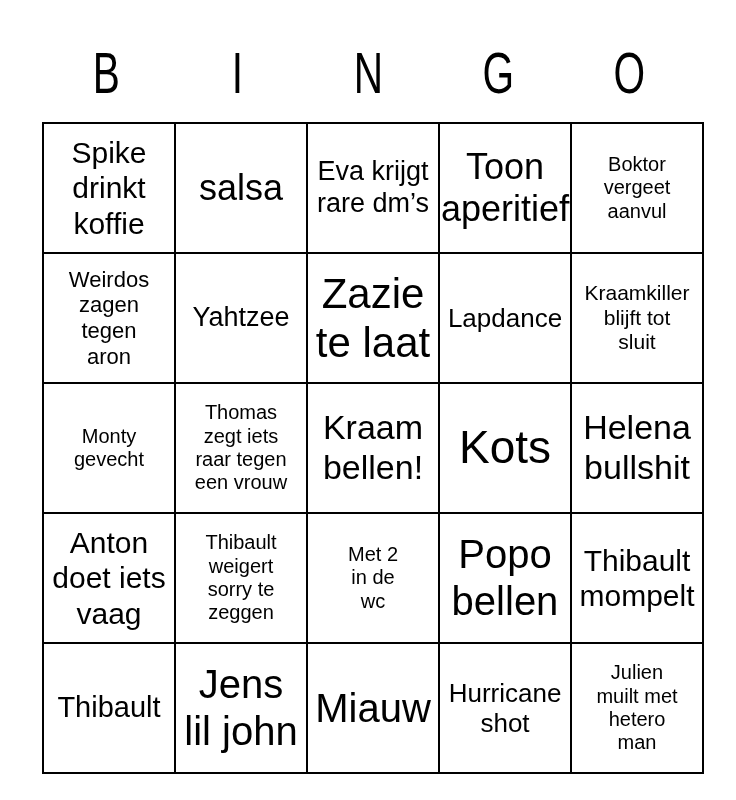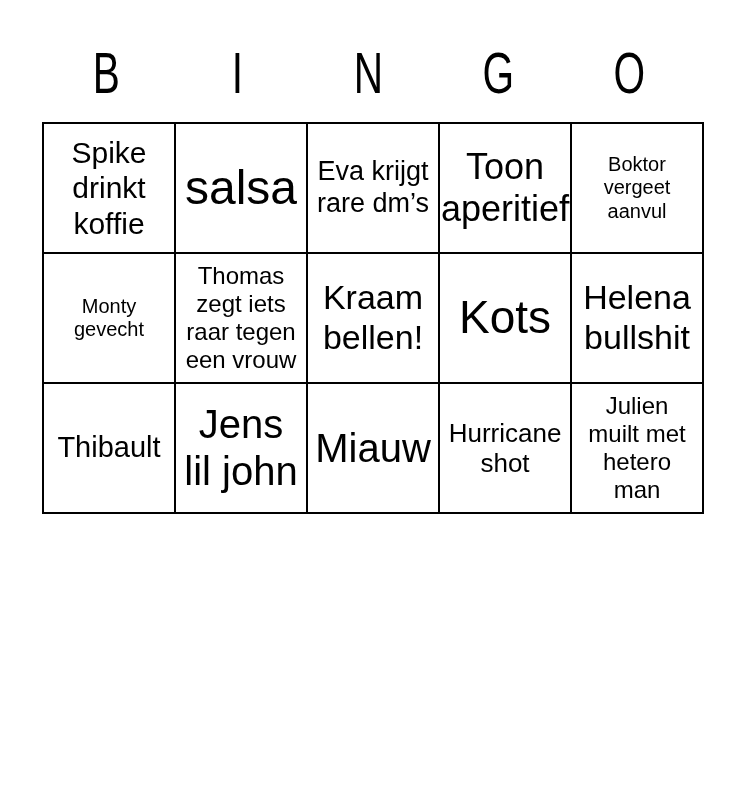--- a/index.html
+++ b/index.html
@@ -46,33 +46,33 @@
     text-align: center;
     vertical-align: middle;
     white-space: pre-line;
     line-height: 1.17;
     padding: 0 1px;
     overflow: hidden;
     cursor: pointer;
   }
   .fs21{font-size:21px}
   .fs22{font-size:22px}
-  .fs24{font-size:24px}
+  .fs24{font-size:20px}
   .fs26{font-size:26px}
   .fs27{font-size:27px}
   .fs28{font-size:36px}
   .fs29{font-size:29px}
   .fs30{font-size:30px}
   .fs32{font-size:20px}
   .fs34{font-size:34px}
   .fs36{font-size:40px}
   .fs40{font-size:40px}
   .fs42{font-size:42px}
   .fs46{font-size:46px}
-  .fs48{font-size:48px}
+  .fs48{font-size:36px}
 </style>
 </head>
 <body>
 
 <div class="page">
 
   <div class="bingo-title">
     <span class="letter">B</span>
     <span class="letter">I</span>
     <span class="letter">N</span>
@@ -89,31 +89,60 @@
         <td class="fs48">salsa</td>
         <td class="fs27">Eva krijgt
 rare dm’s</td>
         <td class="fs28">Toon
 aperitieft</td>
         <td class="fs32">Boktor
 vergeet
 aanvul</td>
       </tr>
       <tr>
+        <td class="fs22">Weirdos
+zagen
+tegen
+aron</td>
+        <td class="fs27">Yahtzee</td>
+        <td class="fs42">Zazie
+te laat</td>
+        <td class="fs26">Lapdance</td>
+        <td class="fs21">Kraamkiller
+blijft tot
+sluit</td>
+      </tr>
+      <tr>
         <td class="fs32">Monty
 gevecht</td>
         <td class="fs24">Thomas
 zegt iets
 raar tegen
 een vrouw</td>
         <td class="fs34">Kraam
 bellen!</td>
         <td class="fs46">Kots</td>
         <td class="fs34">Helena
 bullshit</td>
+      </tr>
+      <tr>
+        <td class="fs30">Anton
+doet iets
+vaag</td>
+        <td class="fs24">Thibault
+weigert
+sorry te
+zeggen</td>
+        <td class="fs32">Met 2
+in de
+wc</td>
+        <td class="fs40">Popo
+bellen</td>
+        <td class="fs30">Thibault
+mompelt</td>
       </tr>
       <tr>
         <td class="fs29">Thibault</td>
         <td class="fs36">Jens
 lil john</td>
         <td class="fs40">Miauw</td>
         <td class="fs26">Hurricane
 shot</td>
         <td class="fs24">Julien
 muilt met

